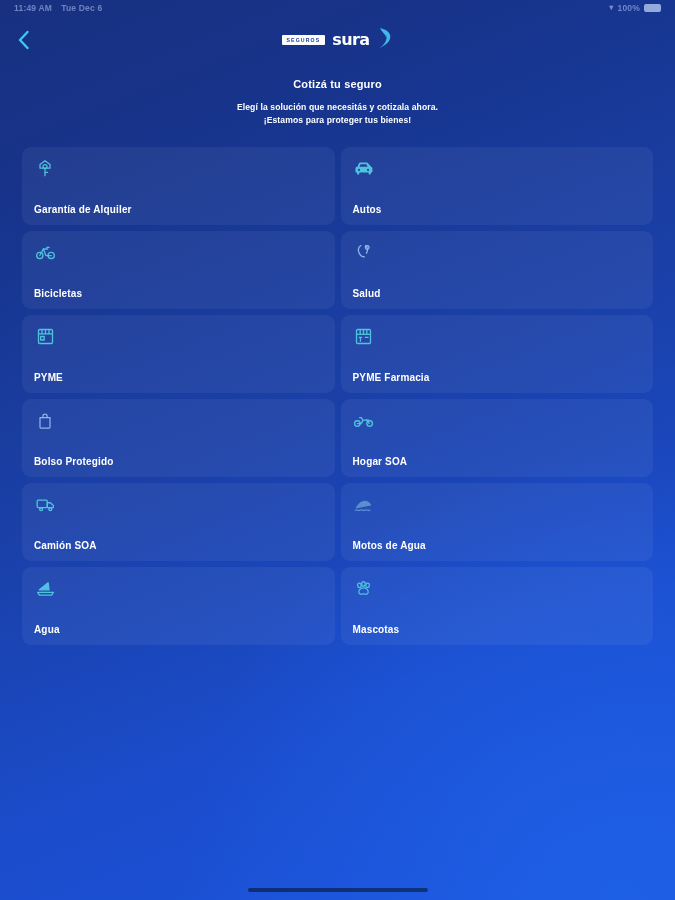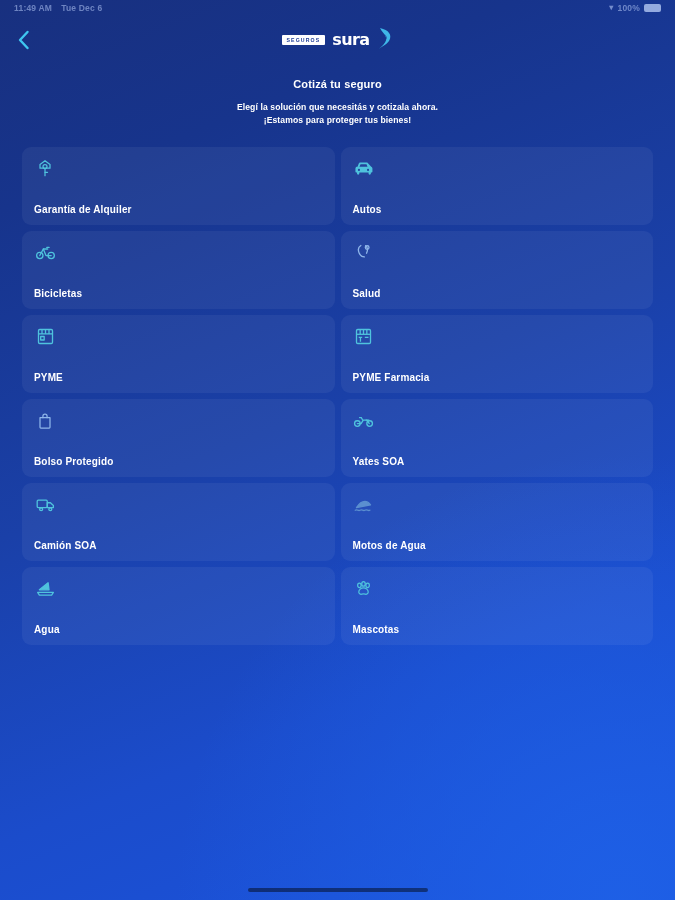--- a/index.html
+++ b/index.html
@@ -255,21 +255,21 @@
   <div class="card">
     <div class="card-icon">
       <svg width="21" height="21" viewBox="0 0 24 24" fill="#4fc3dd">
         <circle cx="5" cy="15.5" r="3.2" fill="none" stroke="#4fc3dd" stroke-width="1.5"></circle>
         <circle cx="19" cy="15.5" r="3.2" fill="none" stroke="#4fc3dd" stroke-width="1.5"></circle>
         <path d="M5 15.5 h4.2 l2.6-4 h4.2 l2.6 4" fill="none" stroke="#4fc3dd" stroke-width="1.5" stroke-linecap="round" stroke-linejoin="round"></path>
         <path d="M11 11.5 l-1.5-2.8 h-2" fill="none" stroke="#4fc3dd" stroke-width="1.5" stroke-linecap="round"></path>
         <path d="M15 11.5 h3.2" fill="none" stroke="#4fc3dd" stroke-width="1.5" stroke-linecap="round"></path>
       </svg>
     </div>
-    <div class="card-label">Yates SOA</div>
+    <div class="card-label">Hogar SOA</div>
   </div>
 
   <div class="card">
     <div class="card-icon">
       <svg width="21" height="21" viewBox="0 0 24 24" fill="none" stroke="#4fc3dd" stroke-width="1.5" stroke-linecap="round" stroke-linejoin="round">
         <rect x="2.5" y="7" width="11.5" height="8.5" rx="1.2"></rect>
         <path d="M14 10 h3.6 l3.4 3.2 v2.3 h-7 Z"></path>
         <circle cx="7" cy="17.4" r="1.7"></circle>
         <circle cx="17.5" cy="17.4" r="1.7"></circle>
       </svg>

